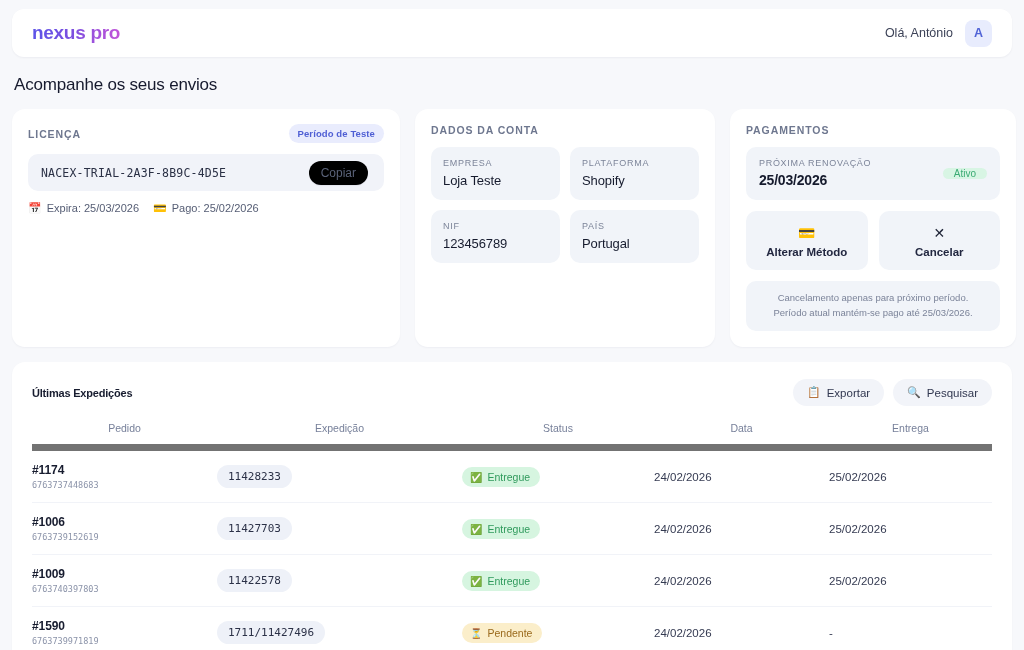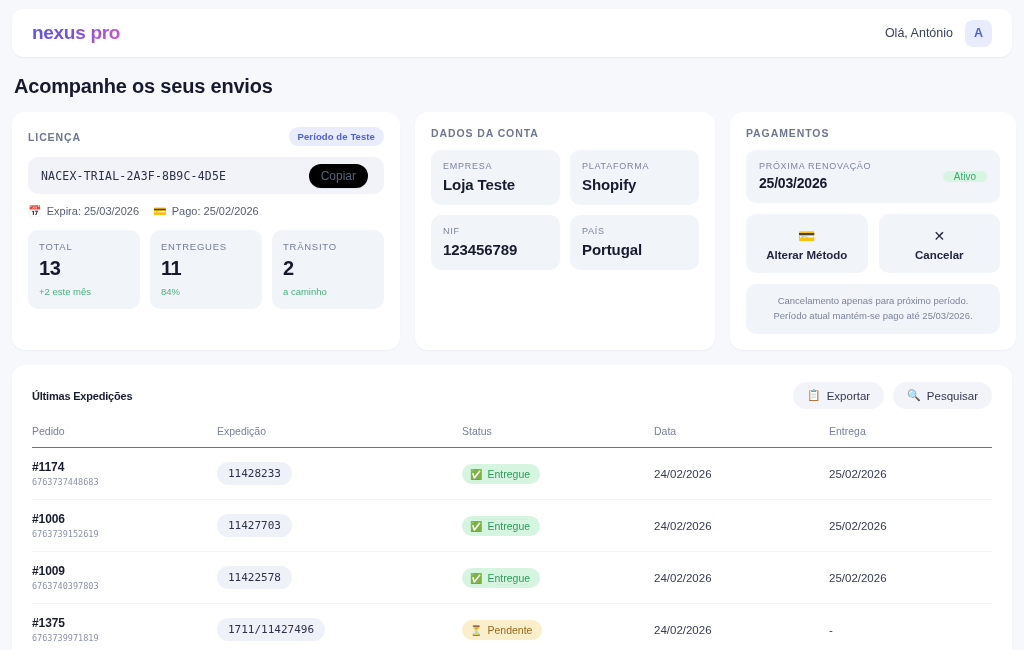--- a/index.html
+++ b/index.html
@@ -69,22 +69,22 @@
     color: #4f62d6;
     font-size: 12.5px;
     font-weight: bold;
     display: flex;
     align-items: center;
     justify-content: center;
   }
 
   
   .page-title {
-    font-size: 20px;
-    font-weight: bold;
+    font-size: 17px;
+    font-weight: normal;
     letter-spacing: -0.2px;
     color: #161a2e;
     margin: 18px 0 0 2px;
   }
 
   
   .card-row {
     margin-top: 14px;
     display: grid;
     grid-template-columns: 388px 300px 286px;
@@ -205,22 +205,22 @@
     padding: 11px 12px 12px;
     min-height: 53px;
   }
   .field-label {
     font-size: 9px;
     letter-spacing: .75px;
     color: #7c8499;
     font-weight: 500;
   }
   .field-value {
-    font-size: 15px;
-    font-weight: bold;
+    font-size: 13px;
+    font-weight: normal;
     color: #161b2e;
     margin-top: 5px;
     letter-spacing: -0.1px;
   }
 
   
   .renew-box {
     background: #f1f4f9;
     border-radius: 10px;
     padding: 11px 13px 12px;
@@ -325,26 +325,26 @@
     cursor: pointer;
   }
   .tool-btn .emo { font-size: 11px; }
 
   table {
     width: 100%;
     border-collapse: collapse;
     margin-top: 16px;
   }
   th {
-    text-align: left;
+    text-align: center;
     font-size: 10.5px;
     font-weight: normal;
     color: #77809a;
     padding: 0 0 10px;
-    border-bottom: 1px solid #737373;
+    border-bottom: 7px solid #737373;
   }
   td {
     padding: 12px 0 12px;
     border-bottom: 1px solid #f1f3f8;
     vertical-align: middle;
   }
   tr:last-child td { border-bottom: none; }
 
   .col-pedido   { width: 185px; }
   .col-exped    { width: 245px; }
@@ -423,37 +423,20 @@
         <span class="meta-item">
           <span class="emo">📅</span>
           <span>Expira: 25/03/2026</span>
         </span>
         <span class="meta-item">
           <span class="emo">💳</span>
           <span>Pago: 25/02/2026</span>
         </span>
       </div>
 
-      <div class="stats">
-        <div class="stat">
-          <div class="stat-label">TOTAL</div>
-          <div class="stat-value">13</div>
-          <div class="stat-sub">+2 este mês</div>
-        </div>
-        <div class="stat">
-          <div class="stat-label">ENTREGUES</div>
-          <div class="stat-value">11</div>
-          <div class="stat-sub">84%</div>
-        </div>
-        <div class="stat">
-          <div class="stat-label">TRÂNSITO</div>
-          <div class="stat-value">2</div>
-          <div class="stat-sub">a caminho</div>
-        </div>
-      </div>
     </section>
 
     <section class="card">
       <div class="card-head">
         <span class="card-label">DADOS DA CONTA</span>
       </div>
       <div class="field-grid">
         <div class="field">
           <div class="field-label">EMPRESA</div>
           <div class="field-value">Loja Teste</div>
@@ -576,21 +559,21 @@
               <span class="emo">✅</span>
               <span>Entregue</span>
             </span>
           </td>
           <td class="cell-date">24/02/2026</td>
           <td class="cell-date">25/02/2026</td>
         </tr>
 
         <tr>
           <td>
-            <div class="order-id">#1375</div>
+            <div class="order-id">#1590</div>
             <div class="order-sub">6763739971819</div>
           </td>
           <td>
             <span class="track-pill">1711/11427496</span>
           </td>
           <td>
             <span class="status-badge status-pending">
               <span class="emo">⏳</span>
               <span>Pendente</span>
             </span>

